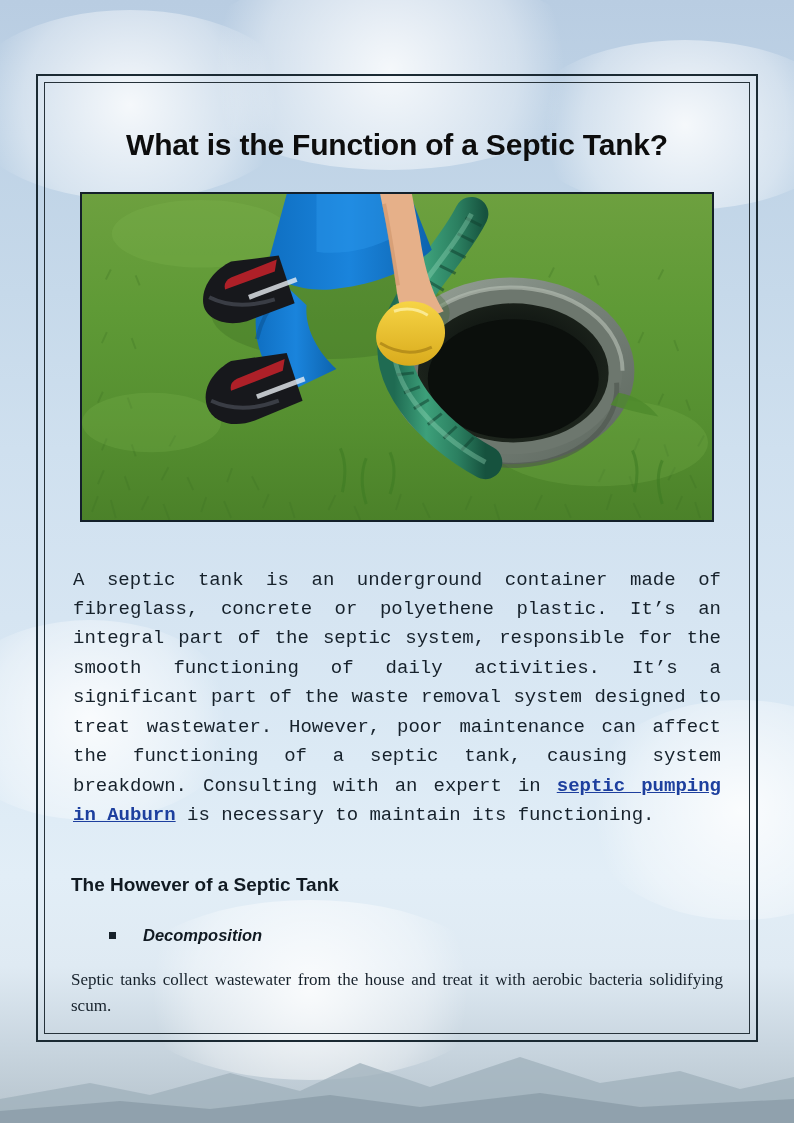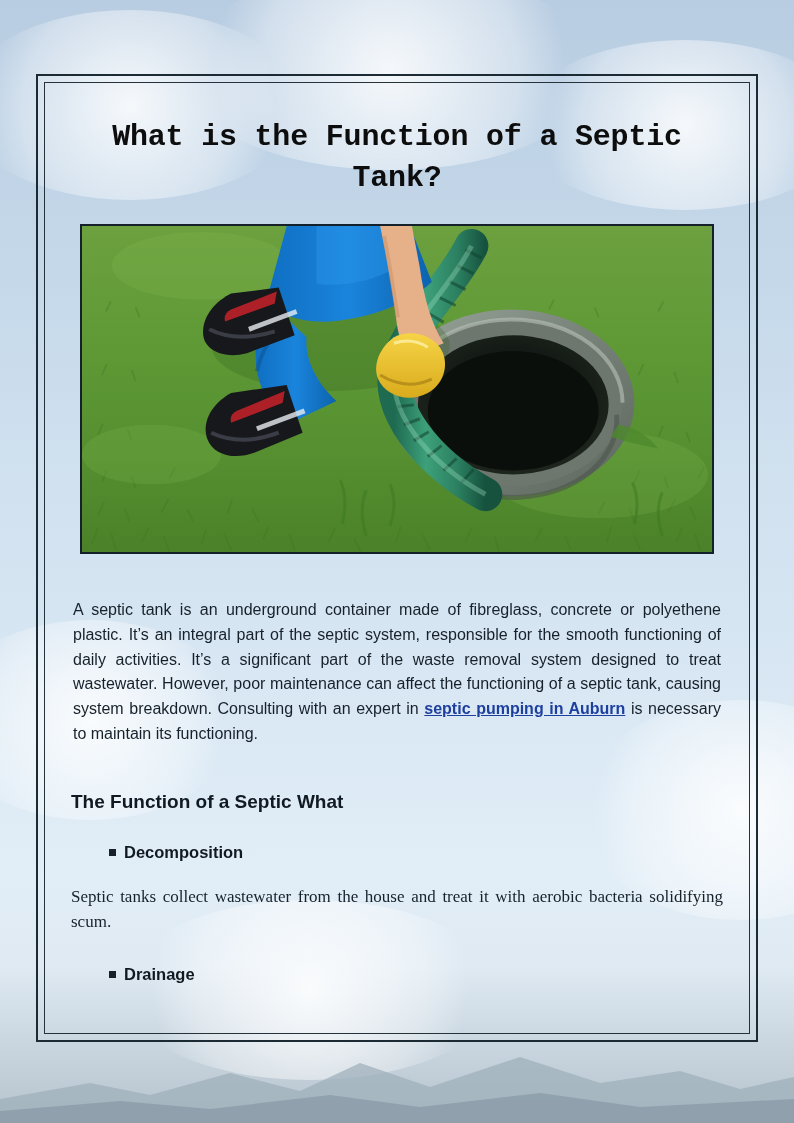--- a/index.html
+++ b/index.html
@@ -67,27 +67,27 @@
   }
   .page-inner {
     position: absolute;
     inset: 6px;
     border: 1px solid #26323a;
     box-sizing: border-box;
     padding: 26px 26px 0 26px;
   }
 
   h1.title {
-    font-family: Liberation Mono, monospace;
+    font-family: Liberation Sans, sans-serif;
     font-size: 30px;
     font-weight: bold;
     color: #0d0d0d;
     text-align: center;
     line-height: 1.35;
-    margin: 8px 40px 0 40px;
+    margin: 16px 40px 0 40px;
     letter-spacing: -0.2px;
   }
 
   
   .photo-wrap {
     margin: 26px auto 0 auto;
     width: 634px;
     height: 330px;
     border: 2px solid #14202a;
     box-sizing: border-box;
@@ -95,22 +95,22 @@
     position: relative;
     background: #5d8c3a;
   }
   .photo {
     position: absolute;
     inset: 0;
   }
 
   
   .para {
-    font-family: Liberation Sans, sans-serif;
-    font-size: 16px;
+    font-family: Liberation Mono, monospace;
+    font-size: 19px;
     line-height: 1.55;
     color: #16212b;
     text-align: justify;
     margin: 44px 0 8px 0;
     padding: 0 2px;
   }
   .para a {
     color: #1d3f9e;
     font-weight: bold;
     text-decoration: underline;
@@ -120,22 +120,23 @@
     font-family: "Liberation Sans", sans-serif;
     font-size: 19px;
     font-weight: bold;
     color: #111a22;
     margin: 44px 0 0 0;
   }
 
   .bullet {
     display: flex;
     align-items: baseline;
-    gap: 8px;
+    gap: 27px;
     margin: 30px 0 0 38px;
+    font-style: italic;
   }
   .bullet .sq {
     width: 7px;
     height: 7px;
     background: #17212a;
     display: inline-block;
     flex: 0 0 auto;
     position: relative;
     top: -2px;
   }
@@ -275,27 +276,23 @@
         <path d="M314,118 q18,-6 34,4" fill="none" stroke="#fdf0a6" stroke-width="3" opacity="0.8"></path>
 
         <g opacity="0.55" stroke="#3d7a22" stroke-width="3" fill="none">
           <path d="M262,300 q6,-26 -2,-44 M286,312 q-8,-26 0,-46 M310,302 q8,-24 0,-42 M556,300 q6,-24 -2,-42 M584,312 q-8,-26 0,-44"></path>
         </g>
       </svg>
     </div>
 
     <p class="para"><span>A septic tank is an underground container made of fibreglass, concrete or polyethene plastic. It’s an integral part of the septic system, responsible for the smooth functioning of daily activities. It’s a significant part of the waste removal system designed to treat wastewater. However, poor maintenance can affect the functioning of a septic tank, causing system breakdown. Consulting with an expert in </span><a href="#">septic pumping in Auburn</a><span> is necessary to maintain its functioning.</span></p>
 
-    <h2 class="section">The Function of a Septic What</h2>
+    <h2 class="section">The However of a Septic Tank</h2>
 
     <div class="bullet">
       <span class="sq"></span>
       <span class="btxt">Decomposition</span>
     </div>
     <p class="sub-para">Septic tanks collect wastewater from the house and treat it with aerobic bacteria solidifying scum.</p>
 
-    <div class="bullet">
-      <span class="sq"></span>
-      <span class="btxt">Drainage</span>
-    </div>
 
   </div>
 </div>
 
 </body></html>

